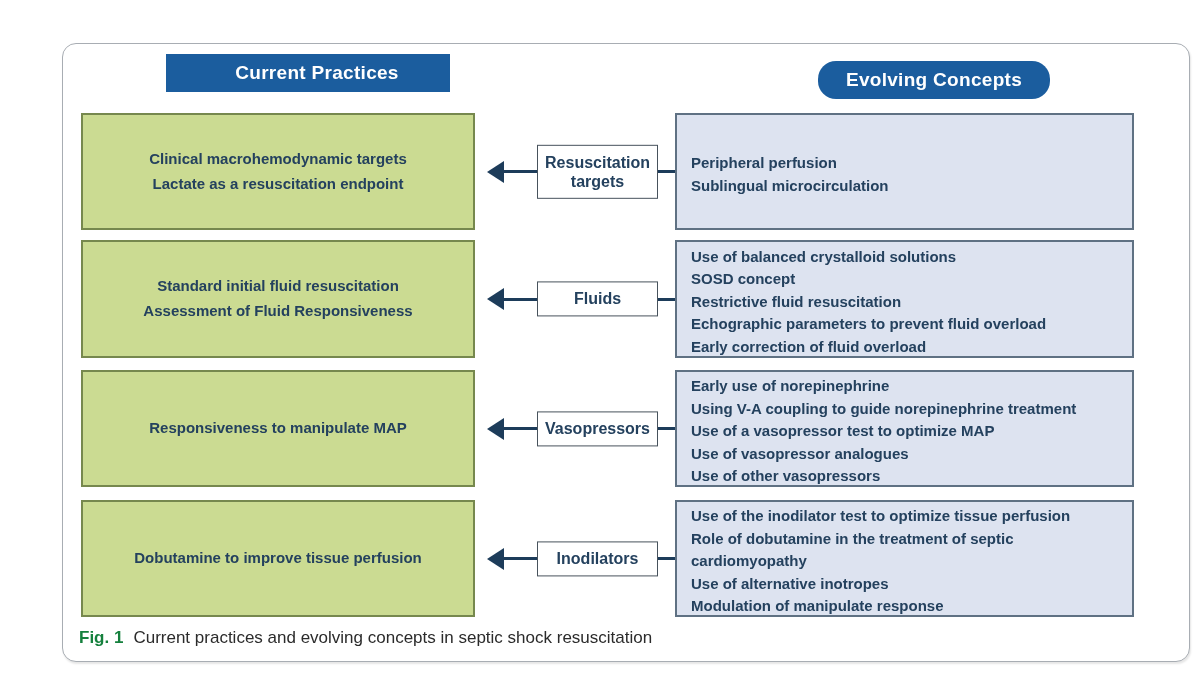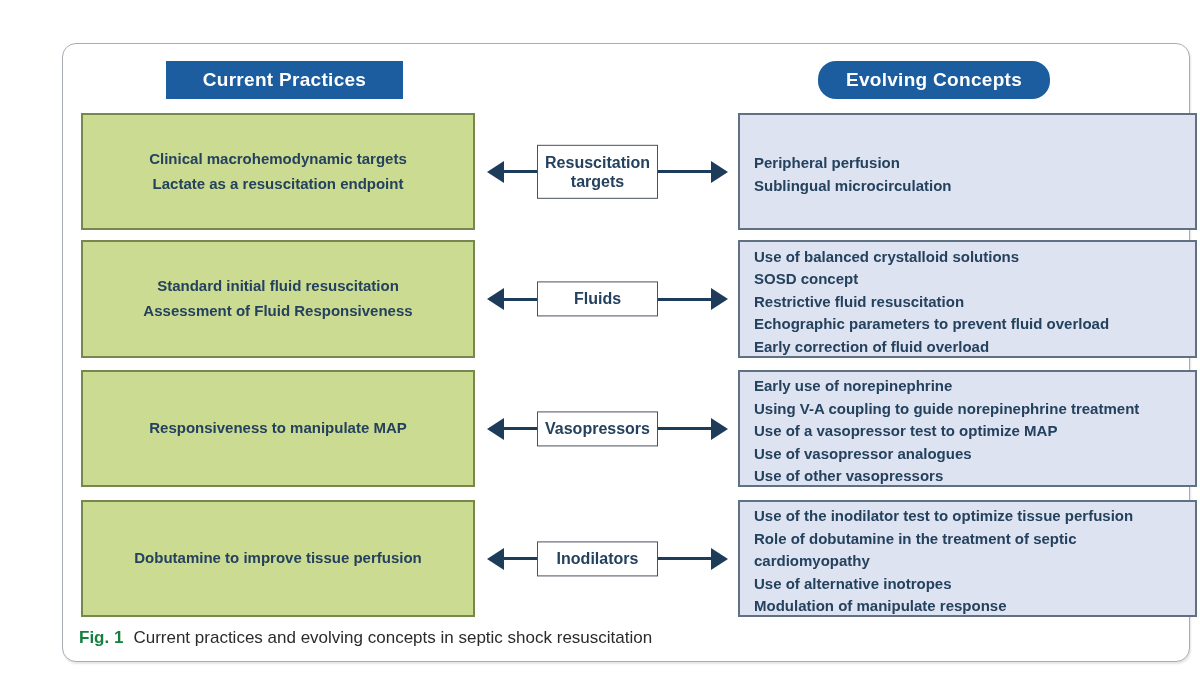--- a/index.html
+++ b/index.html
@@ -32,21 +32,21 @@
     height: 38px;
     background: #1b5d9e;
     color: #ffffff;
     font-size: 19px;
     font-weight: bold;
     display: flex;
     align-items: center;
     justify-content: center;
     letter-spacing: 0.3px;
   }
-  .col-header.left  { left: 103px; top: 17px; width: 237px; }
+  .col-header.left  { left: 103px; top: 10px; width: 266px; padding-left: 18px; }
   .col-header.right { left: 755px; top: 17px; width: 232px; border-radius: 18px; }
 
   .row { position: absolute; left: 18px; width: 1086px; }
   .row.r1 { top: 69px;  height: 117px; }
   .row.r2 { top: 196px; height: 118px; }
   .row.r3 { top: 326px; height: 117px; }
   .row.r4 { top: 456px; height: 117px; }
 
   .green-box {
     position: absolute;
@@ -61,21 +61,21 @@
     justify-content: center;
     text-align: center;
     color: #24415e;
     font-size: 15px;
     font-weight: bold;
     line-height: 1.65;
     padding: 4px 18px;
   }
   .blue-box {
     position: absolute;
-    left: 657px; top: 0; bottom: 0;
+    left: 594px; top: 0; bottom: 0;
     width: 459px;
     background: #dde3f0;
     border: 2px solid #5f7183;
     box-sizing: border-box;
     display: flex;
     flex-direction: column;
     justify-content: center;
     color: #24415e;
     font-size: 15px;
     font-weight: bold;

